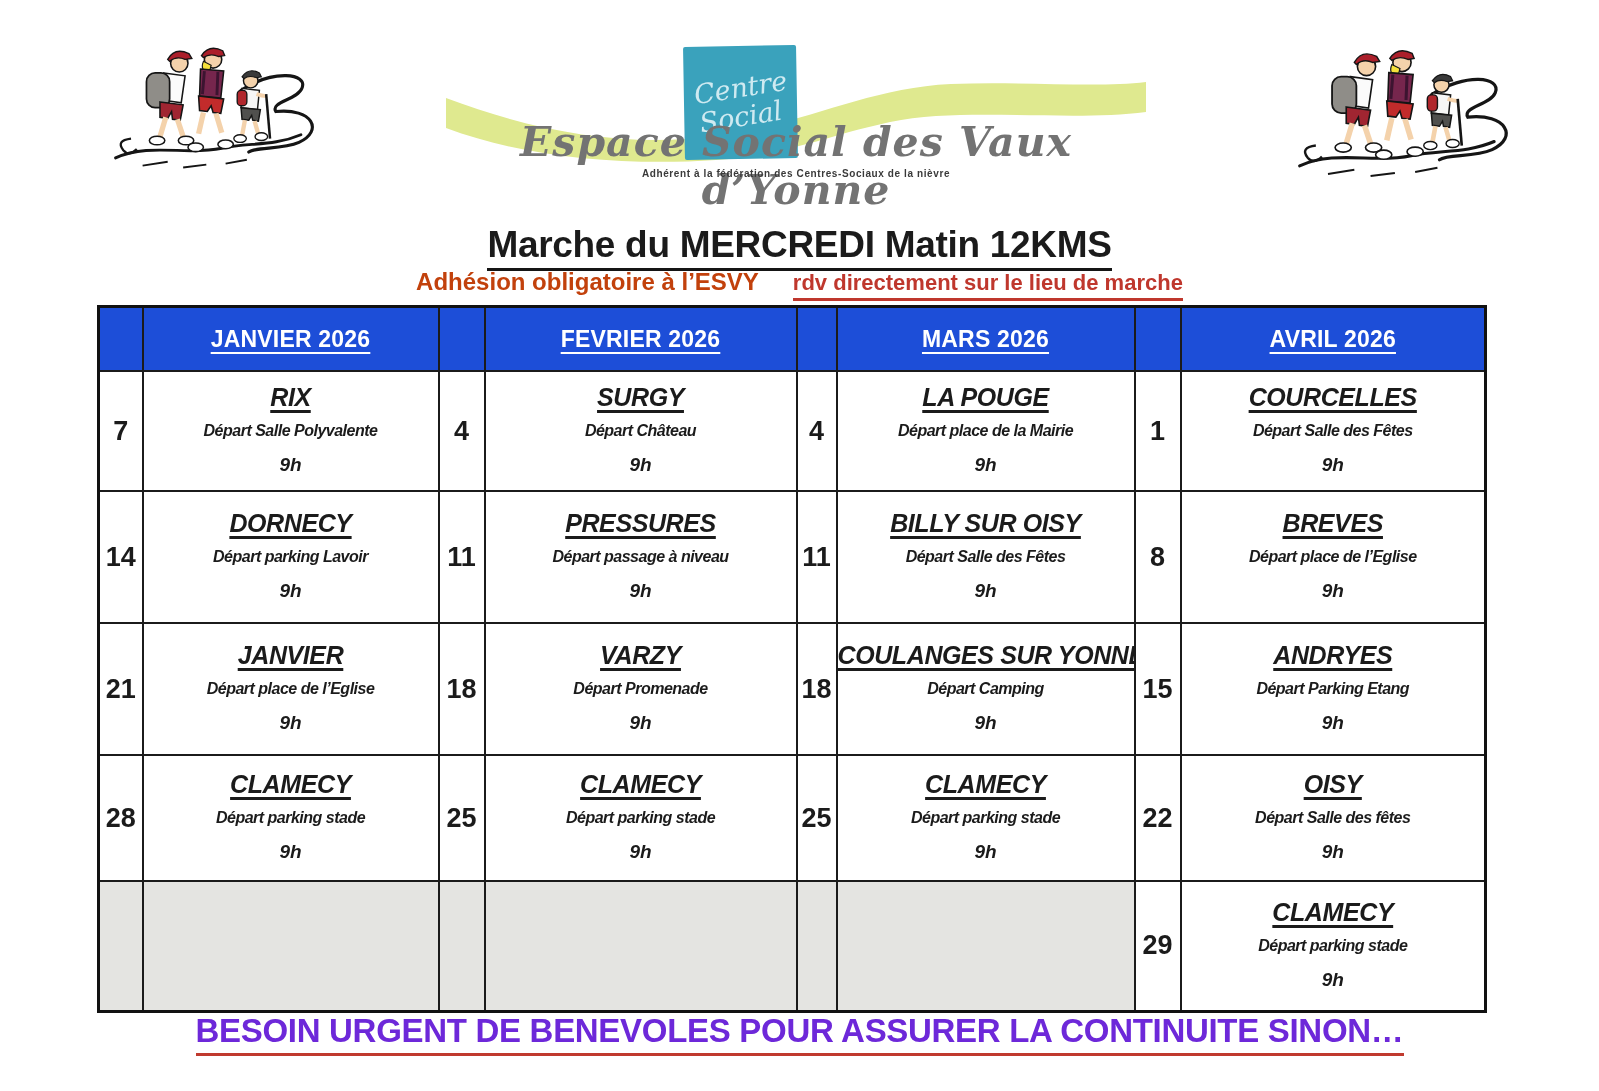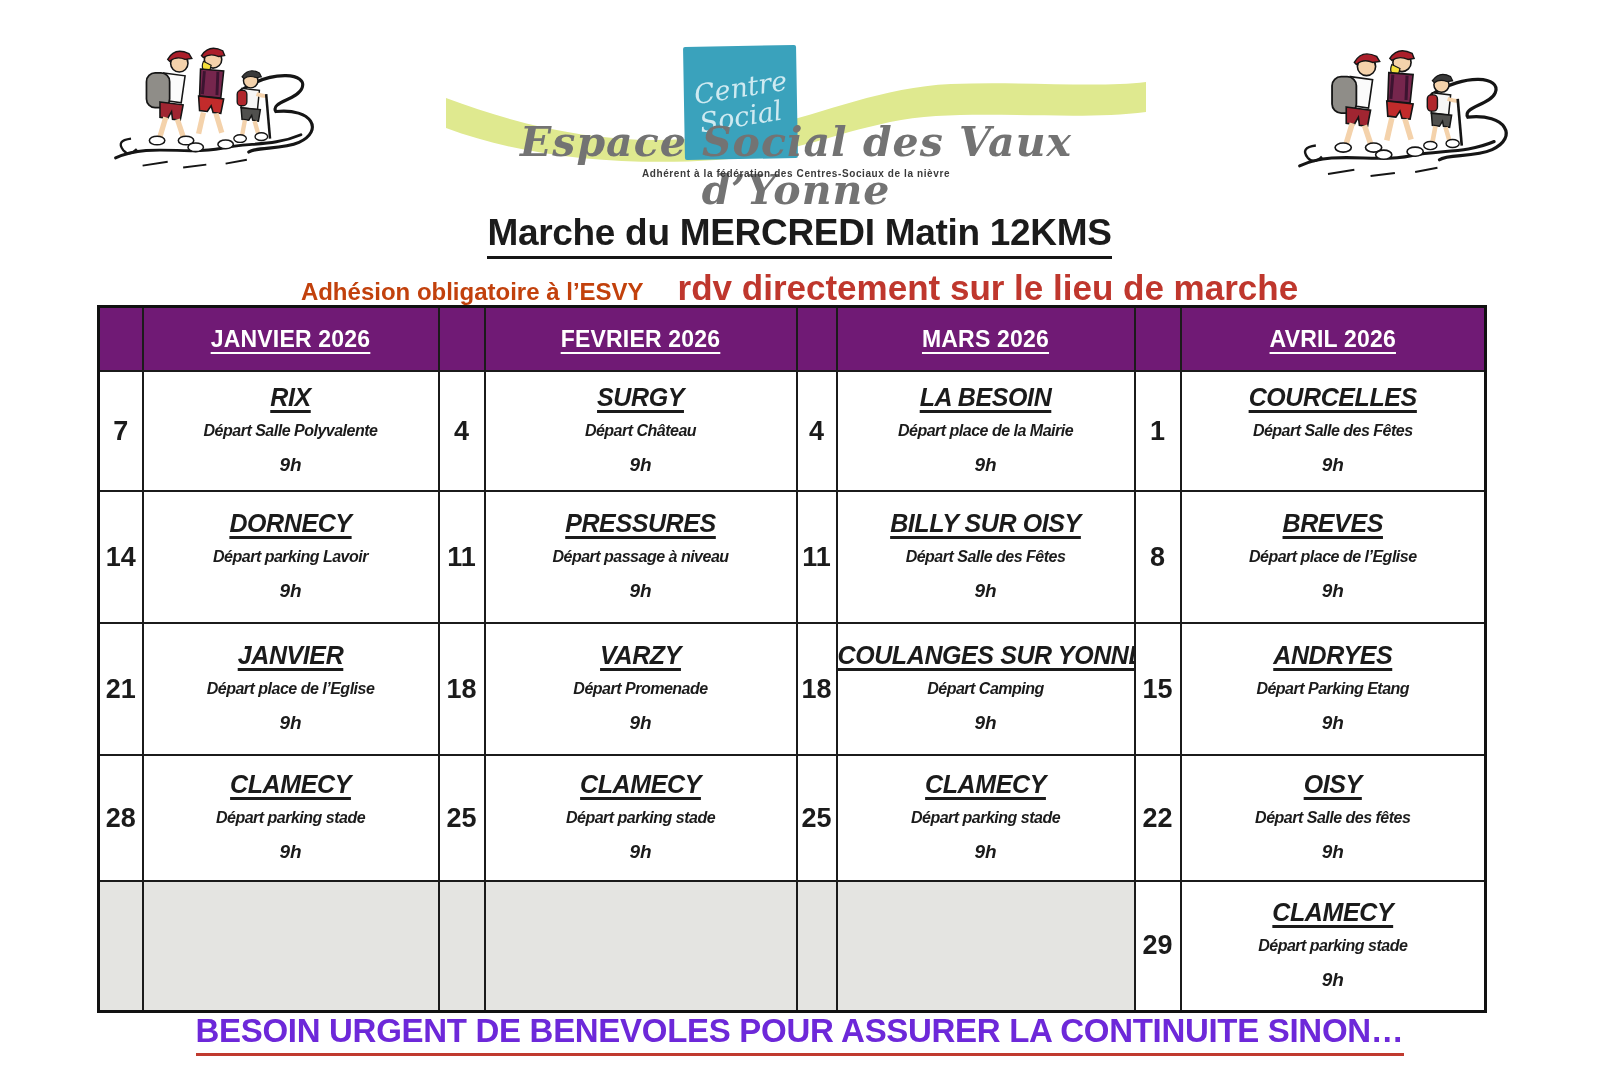--- a/index.html
+++ b/index.html
@@ -25,46 +25,46 @@
     position:absolute;left:446px;top:118px;width:700px;text-align:center;
     font-family:"DejaVu Serif", serif;font-style:italic;font-weight:bold;
     font-size:41px;letter-spacing:1px;color:#737373;
   }
   .org-subtitle{
     position:absolute;left:446px;top:168px;width:700px;text-align:center;
     font-size:10px;font-weight:bold;color:#3a3a3a;letter-spacing:.6px;
   }
   
   .title{
-    position:absolute;left:0;top:212px;width:1599px;text-align:center;
+    position:absolute;left:0;top:224px;width:1599px;text-align:center;
   }
   .title span{
     font-size:37px;font-weight:bold;letter-spacing:-.3px;
     border-bottom:3px solid #151515;padding-bottom:3px;
   }
   .subtitle{
     position:absolute;left:0;top:268px;width:1599px;display:flex;
     justify-content:center;align-items:baseline;gap:34px;
   }
   .subtitle .black{font-size:24px;font-weight:bold;color:#c2410c;}
   .subtitle .red{
-    font-size:35px;font-weight:bold;color:#bf372d;
+    font-size:22px;font-weight:bold;color:#bf372d;
     border-bottom:3px solid #bf372d;padding-bottom:2px;
   }
   
   table.sched{
     position:absolute;left:97px;top:305px;width:1387px;height:703px;
     border-collapse:collapse;table-layout:fixed;
   }
   table.sched th, table.sched td{
     border:2.5px solid #1b1b1b;padding:0;text-align:center;vertical-align:middle;
     overflow:hidden;
   }
   table.sched{border:3px solid #111;}
-  th.mh{background:#701a75;height:62px;}
+  th.mh{background:#1d4ed8;height:62px;}
   th.mh .mh-label{
     color:#ffffff;font-size:23px;font-weight:bold;letter-spacing:.2px;
     text-decoration:underline;text-decoration-thickness:2px;text-underline-offset:5px;
   }
   td.date{font-size:27px;font-weight:bold;}
   td.loc{padding:2px 3px;}
   .place{
     font-size:25px;font-weight:bold;font-style:italic;letter-spacing:-.4px;
     text-decoration:underline;text-decoration-thickness:2.5px;text-underline-offset:4px;
     white-space:nowrap;line-height:34px;
@@ -189,21 +189,21 @@
         <div class="time">9h</div>
       </td>
       <td class="date">4</td>
       <td class="loc">
         <div class="place">SURGY</div>
         <div class="detail">Départ Château</div>
         <div class="time">9h</div>
       </td>
       <td class="date">4</td>
       <td class="loc">
-        <div class="place">LA BESOIN</div>
+        <div class="place">LA POUGE</div>
         <div class="detail">Départ place de la Mairie</div>
         <div class="time">9h</div>
       </td>
       <td class="date">1</td>
       <td class="loc">
         <div class="place">COURCELLES</div>
         <div class="detail">Départ Salle des Fêtes</div>
         <div class="time">9h</div>
       </td>
     </tr>

